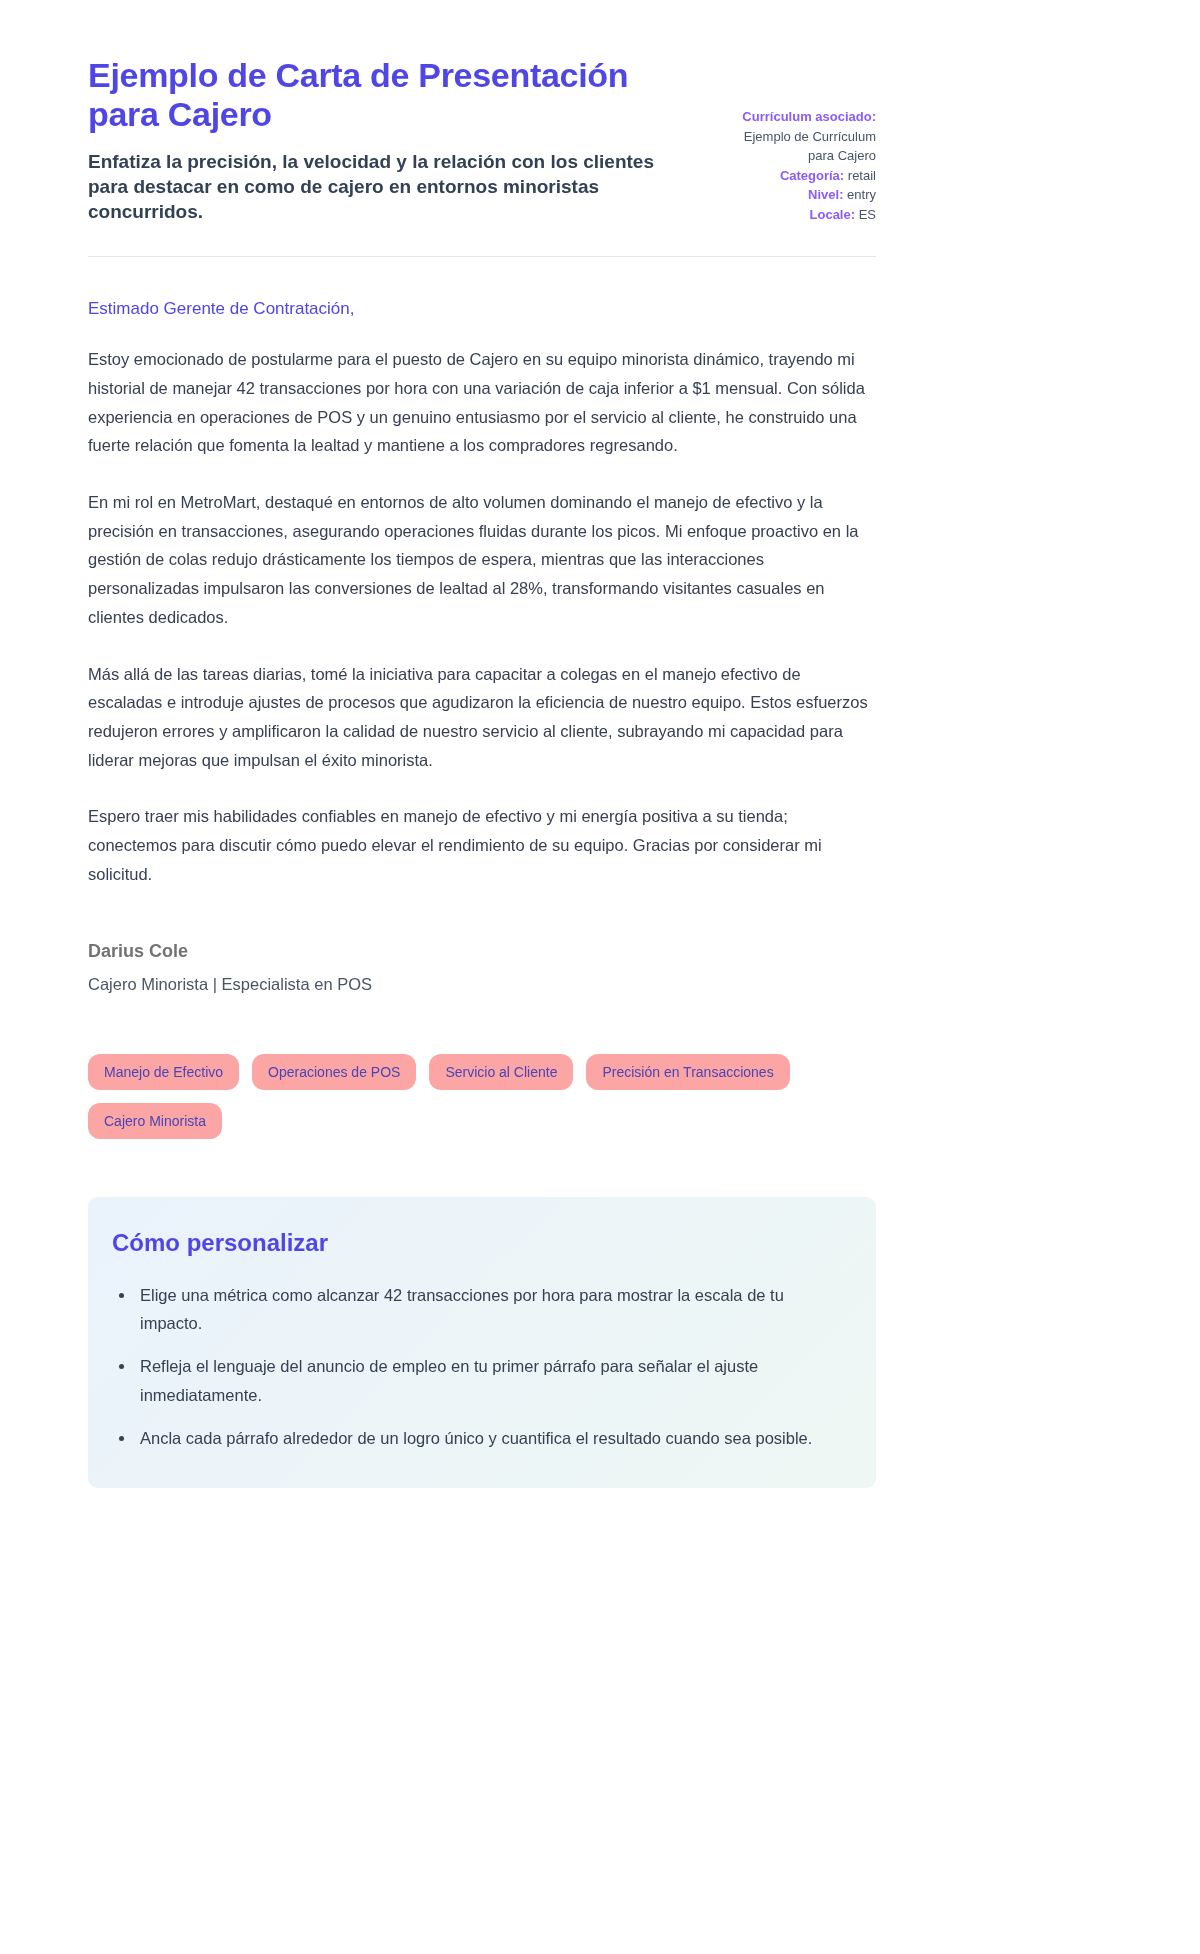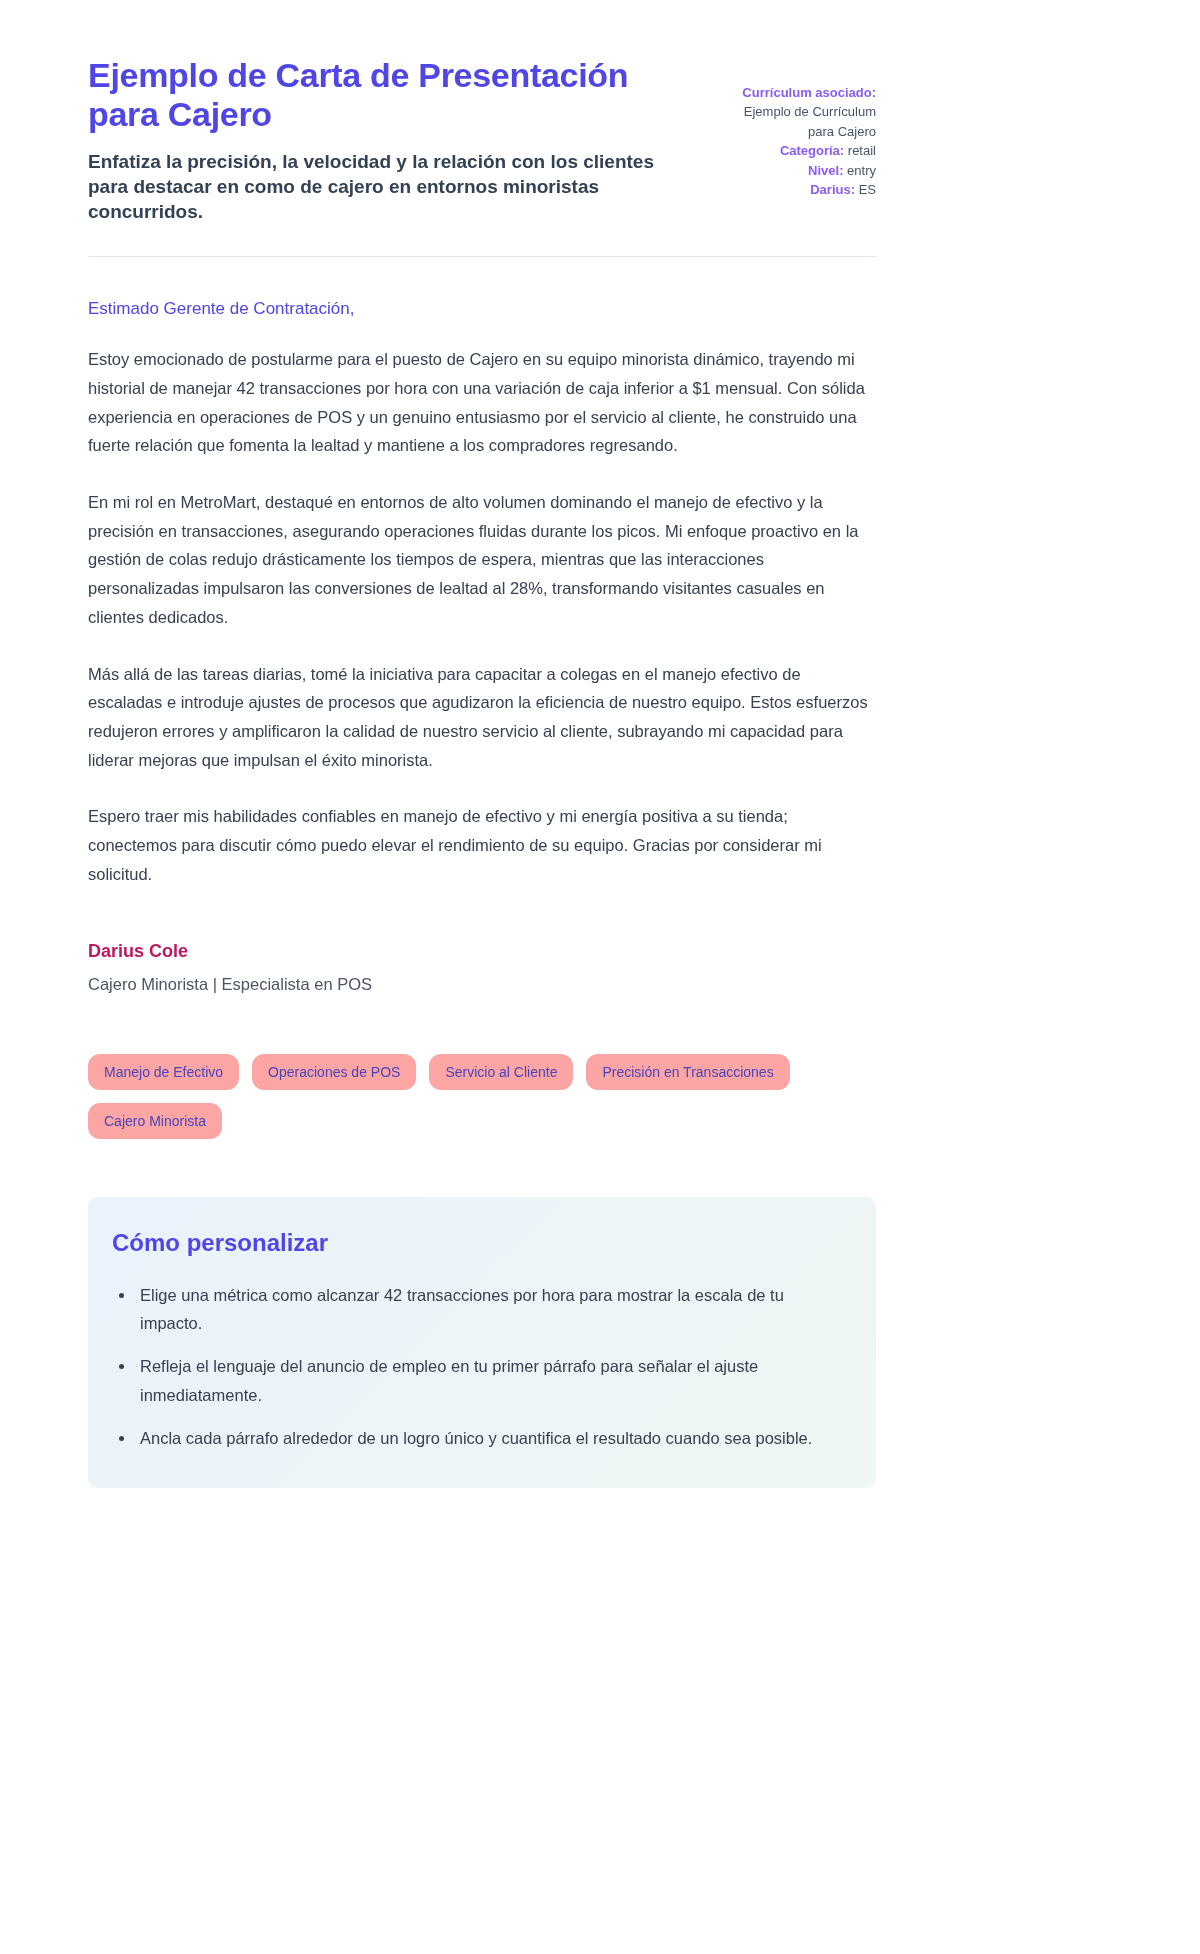--- a/index.html
+++ b/index.html
@@ -11,21 +11,21 @@
     color: #374151;
   }
   .page {
     width: 788px;
     margin-left: 88px;
     padding-top: 56px;
     min-height: 1954px;
   }
 
   
-  .header { display: flex; justify-content: space-between; align-items: center; }
+  .header { display: flex; justify-content: space-between; align-items: flex-end; }
   .header-main { width: 600px; }
   .page-title {
     margin: 0 0 16px 0;
     font-size: 34px;
     line-height: 1.15;
     font-weight: 700;
     color: #4f46e5;
     letter-spacing: -0.3px;
     max-width: 560px;
   }
@@ -64,21 +64,21 @@
   .para {
     font-size: 16.5px;
     line-height: 1.74;
     margin: 0 0 28px 0;
     color: #374151;
   }
   .signature { margin-top: 52px; }
   .sig-name {
     font-weight: 700;
     font-size: 18px;
-    color: #be185d;
+    color: #737373;
     margin: 0 0 13px 0;
   }
   .sig-role {
     font-size: 16.5px;
     color: #4b5563;
     margin: 0;
   }
 
   
   .tags {
@@ -143,21 +143,21 @@
       </div>
       <div class="meta-row">
         <span class="meta-label">Categoría:</span>
         <span class="meta-value">retail</span>
       </div>
       <div class="meta-row">
         <span class="meta-label">Nivel:</span>
         <span class="meta-value">entry</span>
       </div>
       <div class="meta-row">
-        <span class="meta-label">Darius:</span>
+        <span class="meta-label">Locale:</span>
         <span class="meta-value">ES</span>
       </div>
     </aside>
   </header>
 
   <hr class="divider">
 
   <section class="letter">
     <p class="greeting">Estimado Gerente de Contratación,</p>
     <p class="para">Estoy emocionado de postularme para el puesto de Cajero en su equipo minorista dinámico, trayendo mi historial de manejar 42 transacciones por hora con una variación de caja inferior a $1 mensual. Con sólida experiencia en operaciones de POS y un genuino entusiasmo por el servicio al cliente, he construido una fuerte relación que fomenta la lealtad y mantiene a los compradores regresando.</p>

